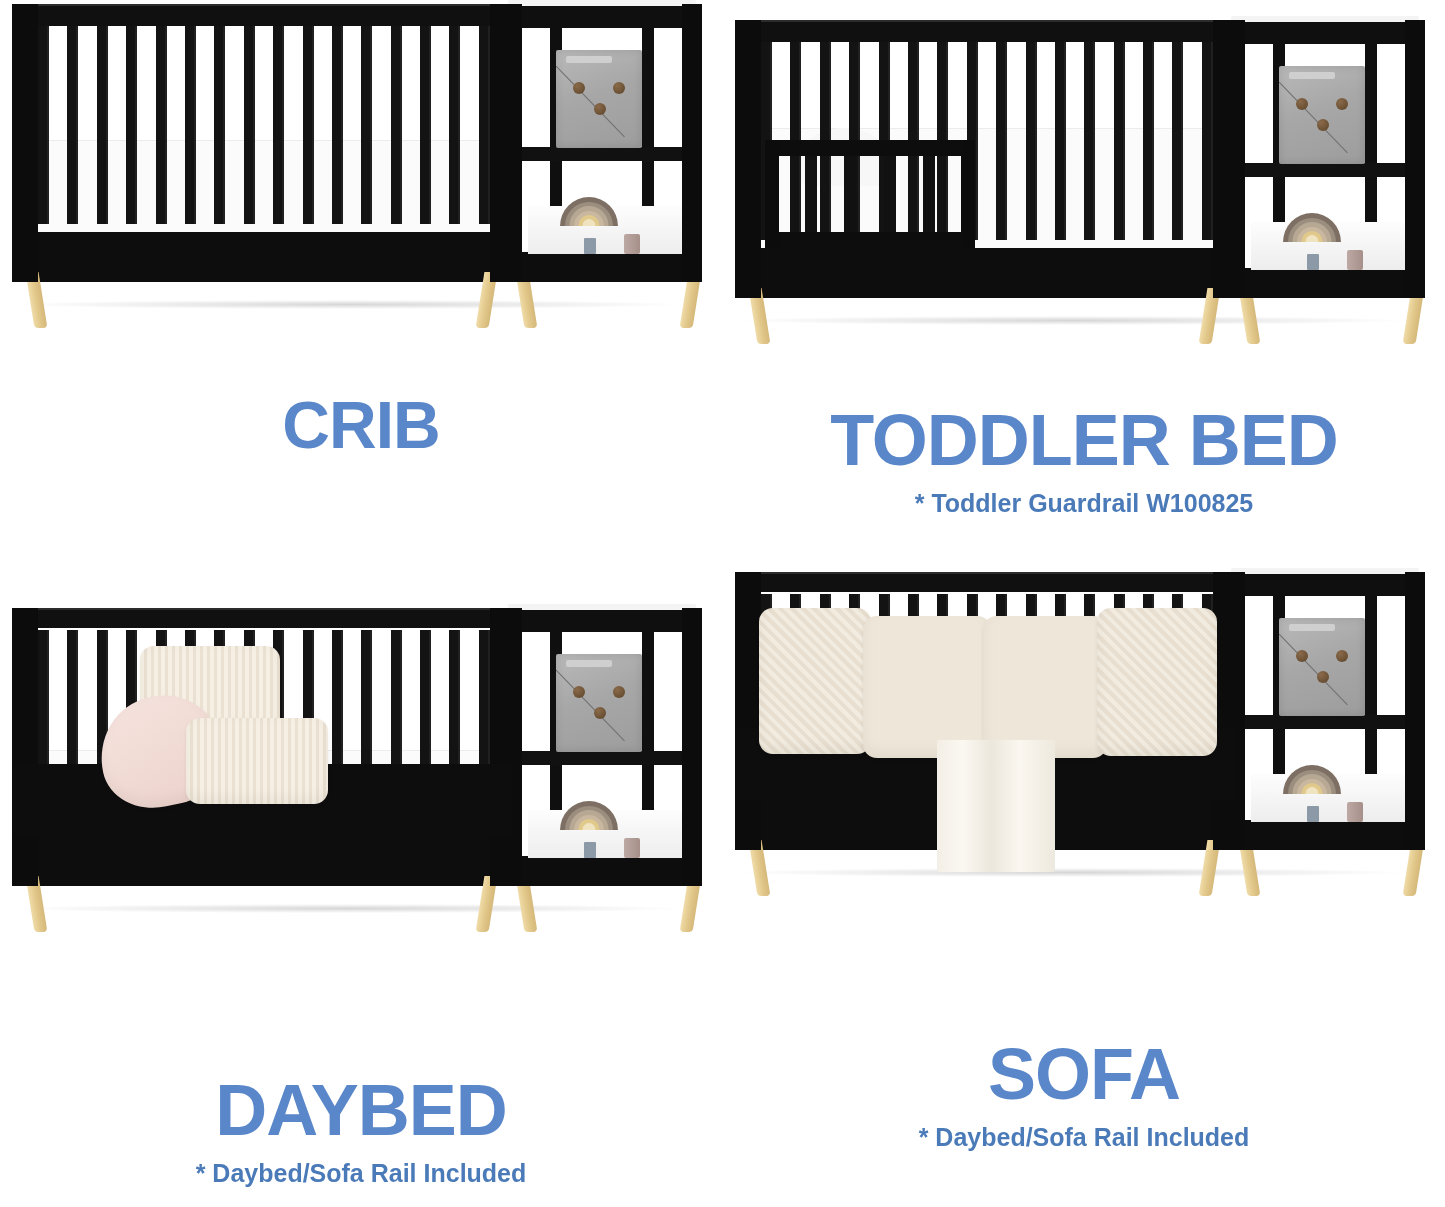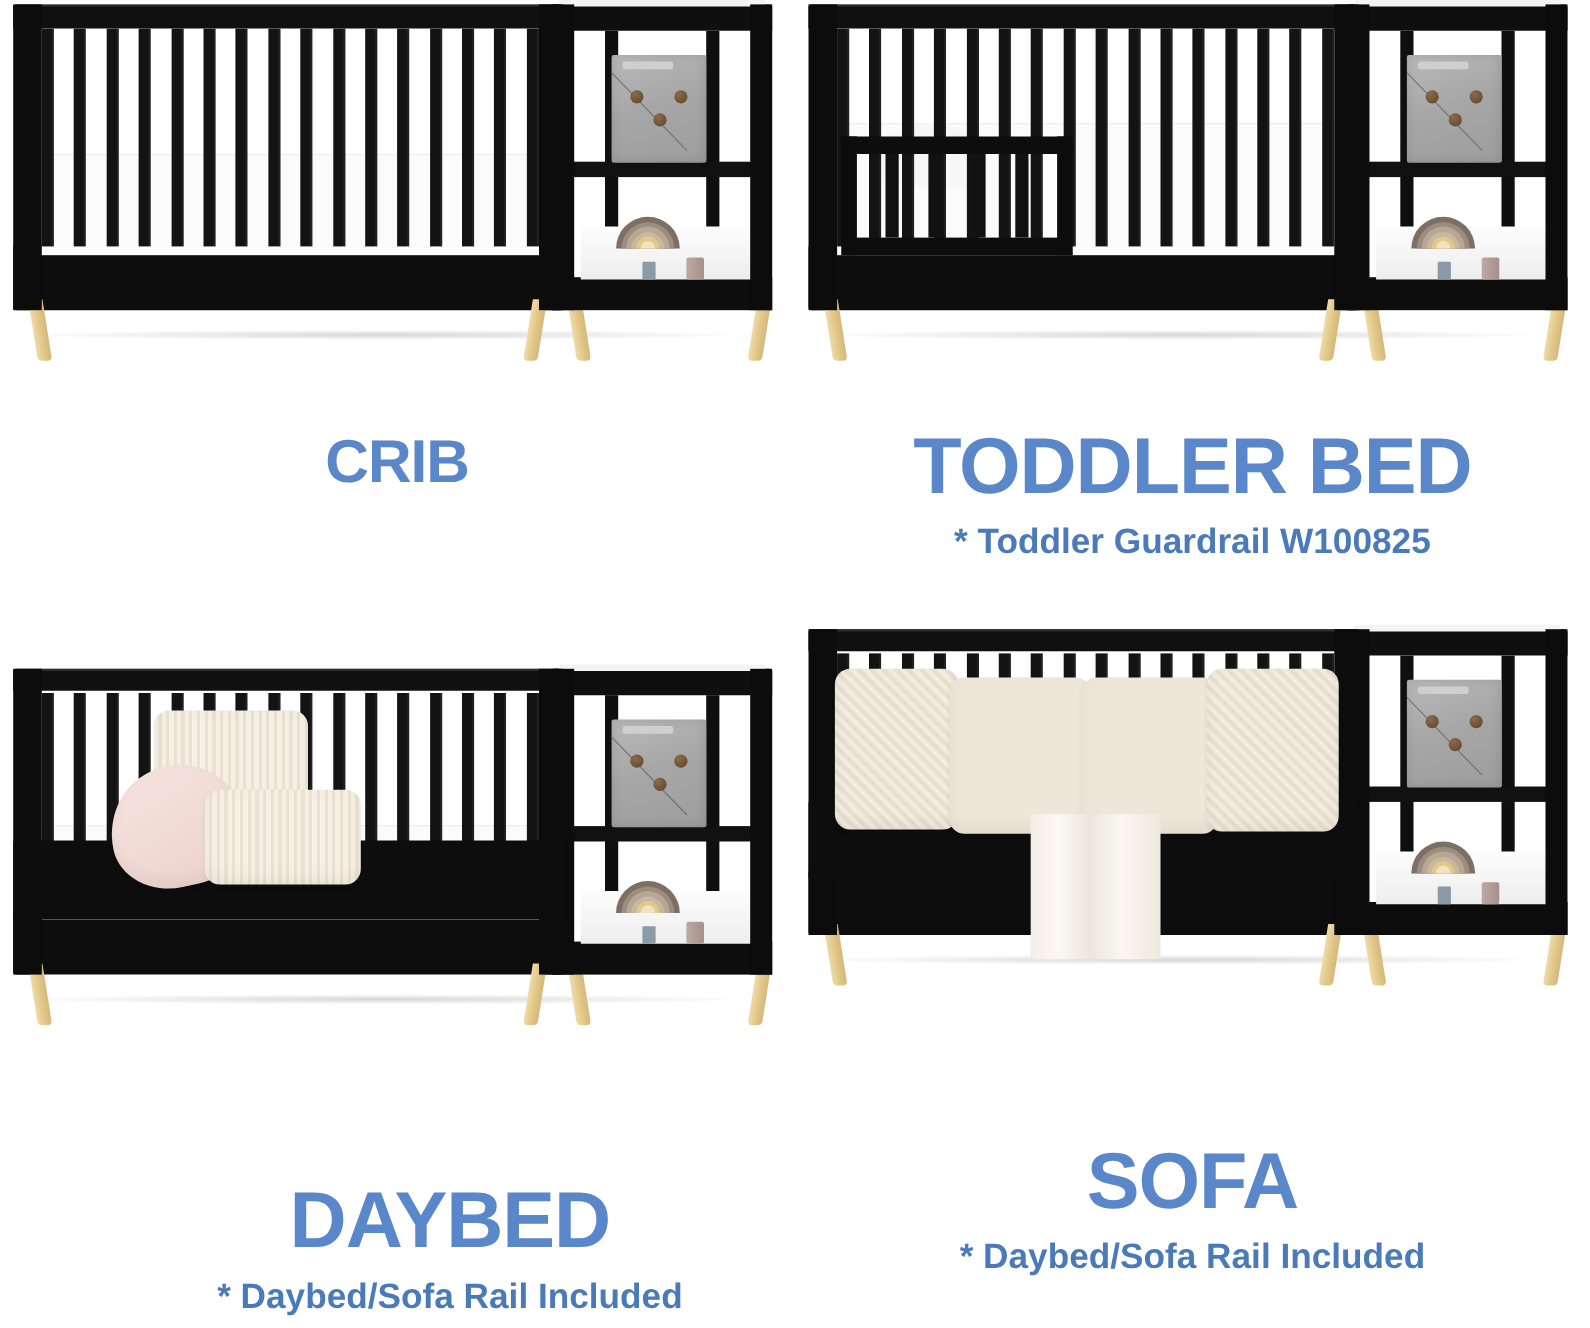--- a/index.html
+++ b/index.html
@@ -19,21 +19,21 @@
     background: #ffffff;
   }
 
   
   .quadrant {
     position: absolute;
     width: 722px;
     height: 603px;
   }
   #q-crib        { left: 0;     top: 0;   }
-  #q-toddler     { left: 723px; top: 0; text-decoration: underline;   }
+  #q-toddler     { left: 723px; top: 16px; text-decoration: underline;   }
   #q-daybed      { left: 0;     top: 604px; }
   #q-sofa        { left: 723px; top: 568px; }
 
   .scene {
     position: absolute;
     left: 0;
     top: 0;
     width: 722px;
     height: 345px;
   }
@@ -45,26 +45,26 @@
     width: 722px;
     text-align: center;
   }
   .title {
     color: #5a87c9;
     font-weight: bold;
     letter-spacing: -1px;
     line-height: 1;
     white-space: nowrap;
   }
-  .title.big  { font-size: 55px; }
+  .title.big  { font-size: 66px; }
   .title.huge { font-size: 72px; }
   .subnote {
     color: #4a7ab8;
     font-weight: bold;
-    font-size: 32px;
+    font-size: 25px;
     line-height: 1.25;
     margin-top: 12px;
     white-space: nowrap;
   }
 
   
   .crib-unit {
     position: absolute;
     left: 12px;
     top: 4px;
@@ -638,21 +638,21 @@
           <div class="st-shelf mid"></div>
           <div class="st-side l"></div>
           <div class="st-side r"></div>
           <div class="st-base"></div>
           <div class="st-top"></div>
         </div>
 
       </div>
     </div>
 
-    <div class="label-block" style="top:470px;margin-left:48px;">
+    <div class="label-block" style="top:470px;">
       <div class="title huge">DAYBED</div>
       <div class="subnote">* Daybed/Sofa Rail Included</div>
     </div>
   </div>
 
   <div class="quadrant" id="q-sofa">
     <div class="scene">
 
       <div class="shadow" style="left:18px; top:300px; width:660px;"></div>
 

